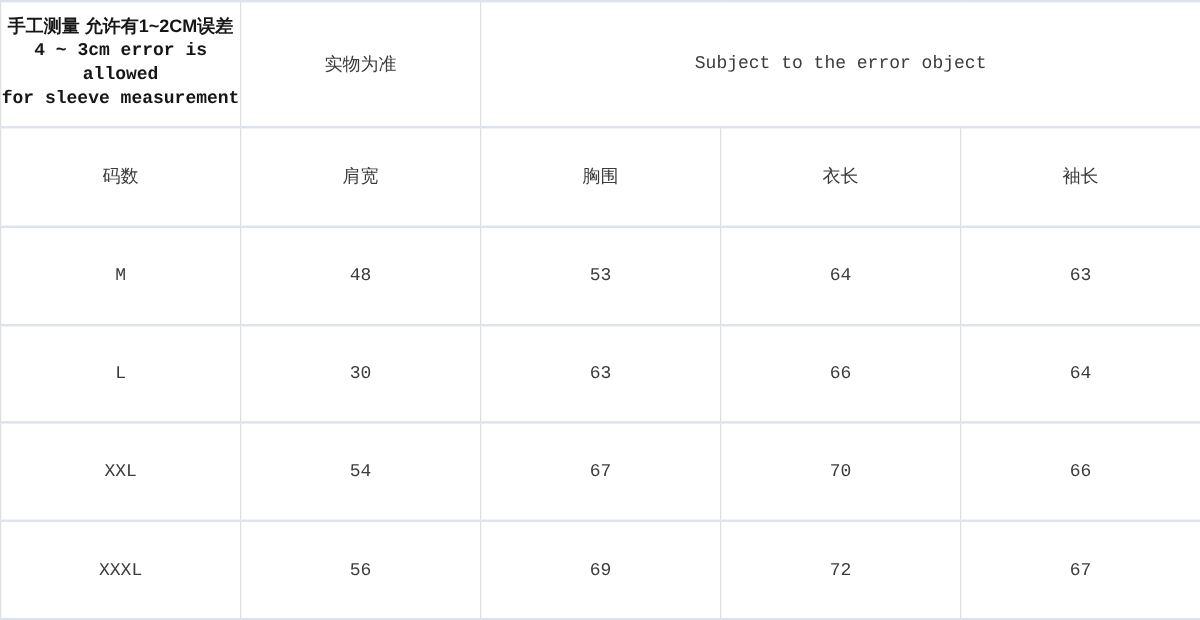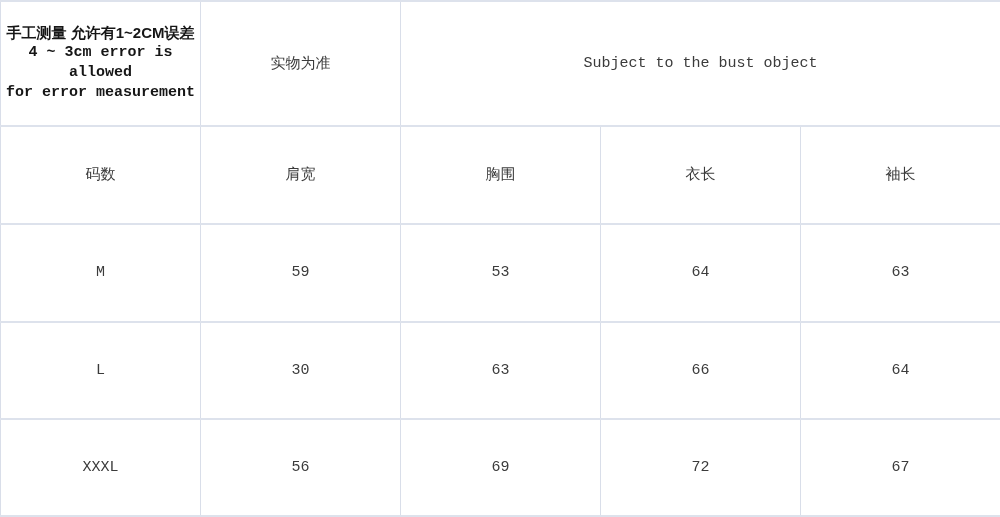--- a/index.html
+++ b/index.html
@@ -67,52 +67,59 @@
         <col>
         <col>
         <col>
     </colgroup>
 
     <tbody>
         <tr class="r-note">
       <td class="note-cell">
         <div class="cn-line">手工测量 允许有1~2CM误差</div>
         <div>4 ~ 3cm error is allowed</div>
-        <div>for error measurement</div>
+        <div>for sleeve measurement</div>
       </td>
       <td class="cn-text">实物为准</td>
-      <td colspan="3">Subject to the bust object</td>
+      <td colspan="3">Subject to the error object</td>
     </tr>
 
     <tr class="r-head">
       <td class="cn-header">码数</td>
       <td class="cn-header">肩宽</td>
       <td class="cn-header">胸围</td>
       <td class="cn-header">衣长</td>
       <td class="cn-header">袖长</td>
     </tr>
 
 
     <tr class="r-data">
       <td>M</td>
-      <td>59</td>
+      <td>48</td>
       <td>53</td>
       <td>64</td>
       <td>63</td>
     </tr>
 
     <tr class="r-data">
       <td>L</td>
       <td>30</td>
       <td>63</td>
       <td>66</td>
       <td>64</td>
     </tr>
 
 
+    <tr class="r-data">
+      <td>XXL</td>
+      <td>54</td>
+      <td>67</td>
+      <td>70</td>
+      <td>66</td>
+    </tr>
 
     <tr class="r-data">
       <td>XXXL</td>
       <td>56</td>
       <td>69</td>
       <td>72</td>
       <td>67</td>
     </tr>
   </tbody>
     </table>

